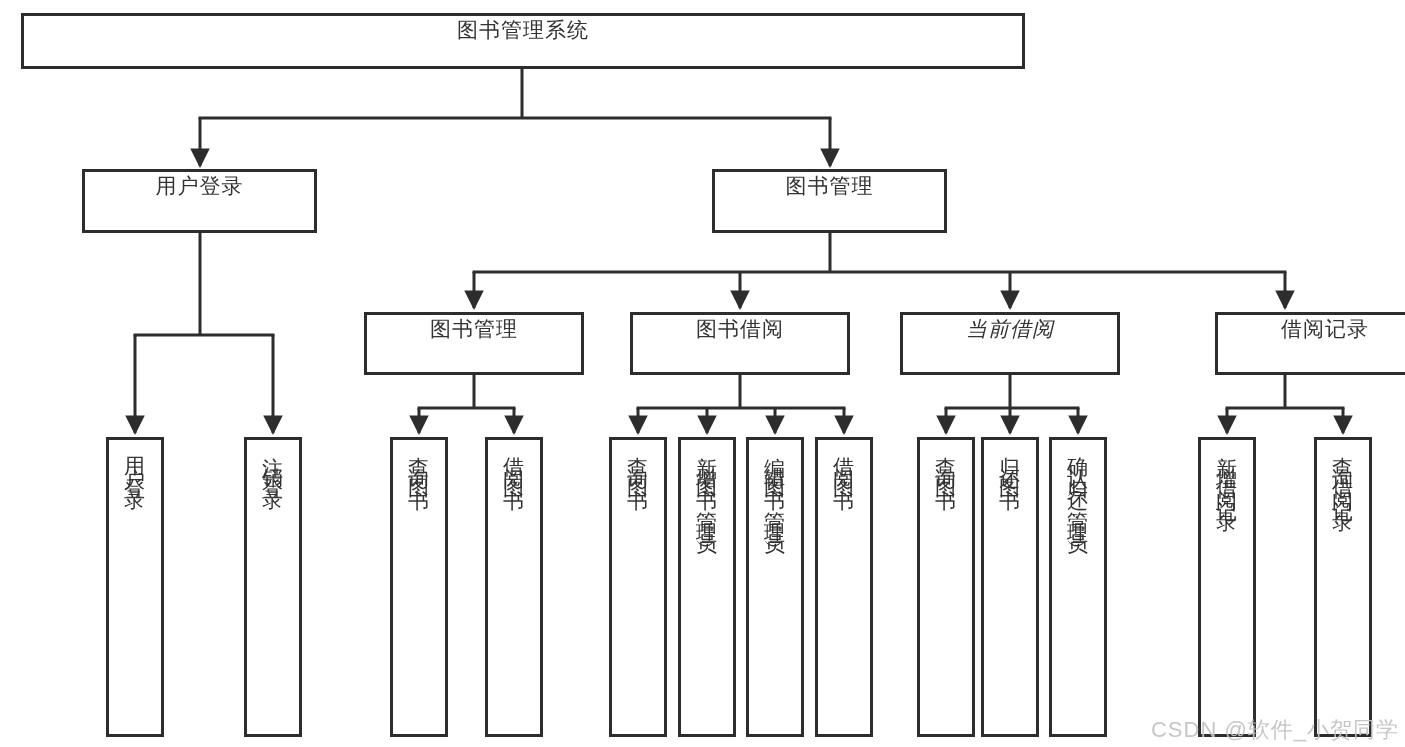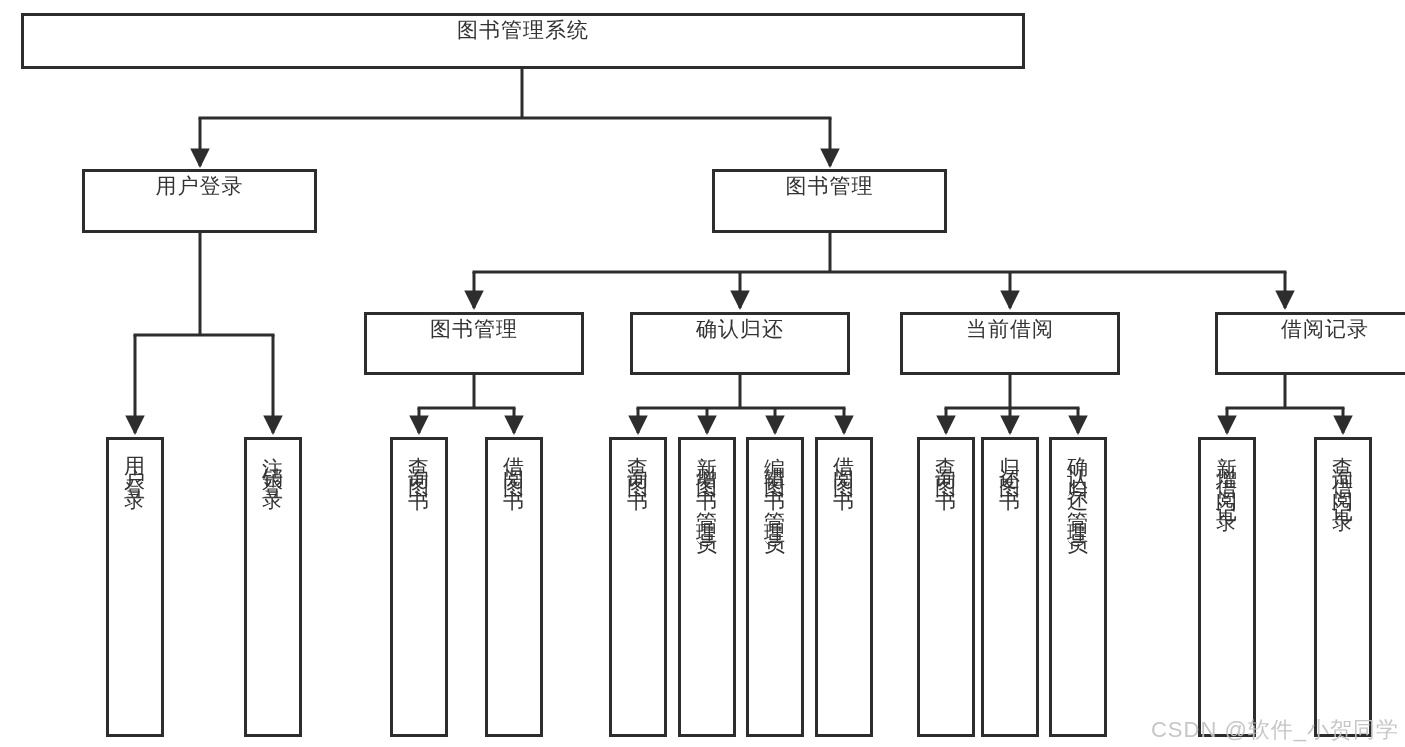--- a/index.html
+++ b/index.html
@@ -103,23 +103,23 @@
     <span>用户登录</span>
   </div>
   <div class="box h" style="left:712px; top:169px; width:235px; height:64px;font-family:Liberation Serif, serif;">
     <span>图书管理</span>
   </div>
 
   <div class="box h" style="left:364px; top:312px; width:220px; height:63px;">
     <span>图书管理</span>
   </div>
   <div class="box h" style="left:630px; top:312px; width:220px; height:63px;">
-    <span>确认归还</span>
+    <span>图书借阅</span>
   </div>
-  <div class="box h" style="left:900px; top:312px; width:220px; height:63px;">
+  <div class="box h" style="left:900px; top:312px; width:220px; height:63px;font-style:italic;">
     <span>当前借阅</span>
   </div>
   <div class="box h" style="left:1175px; top:312px; width:220px; height:63px;margin-left:40px;">
     <span>借阅记录</span>
   </div>
 
   <div class="box v" style="left:106px; top:437px; width:58px; height:300px;">
     <span>用户登录</span>
   </div>
   <div class="box v" style="left:244px; top:437px; width:58px; height:300px;">

